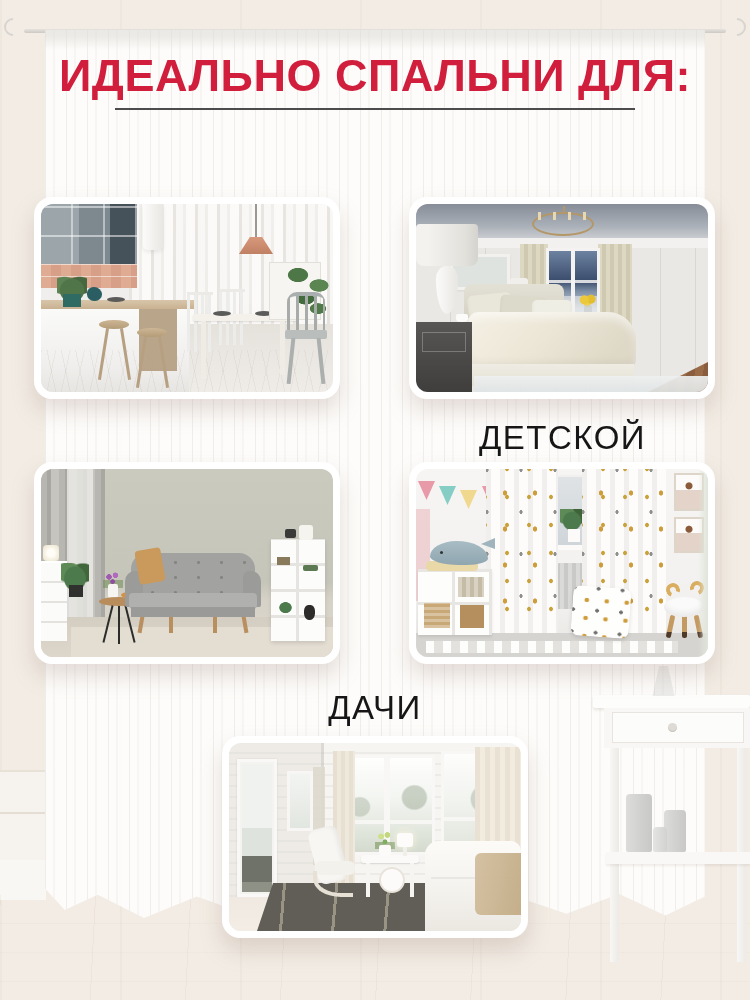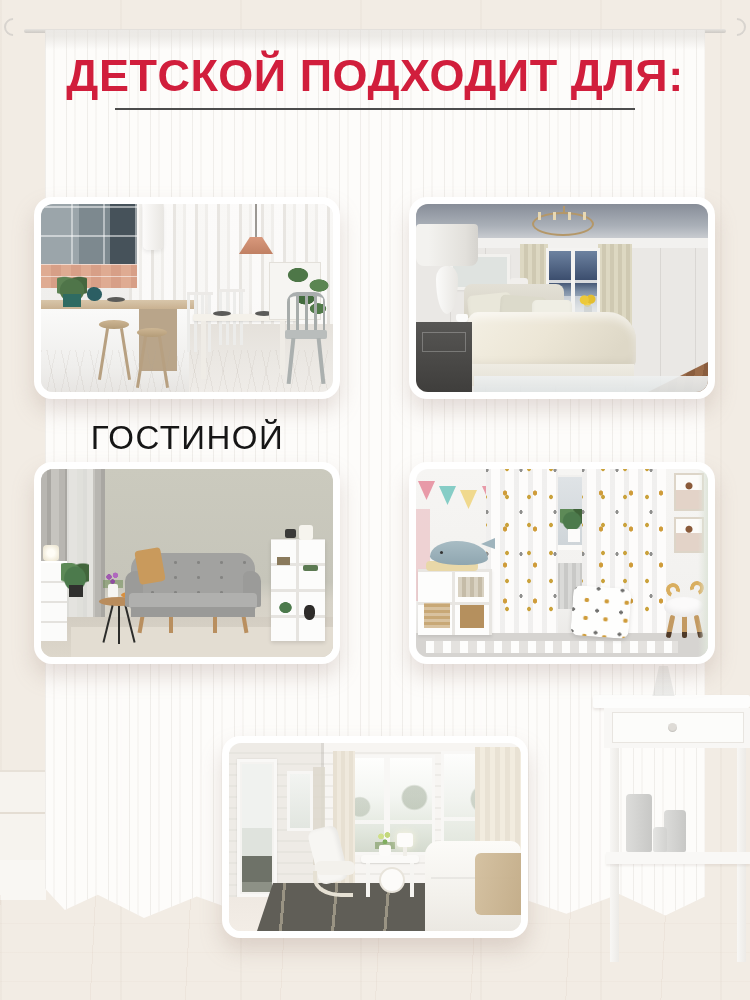--- a/index.html
+++ b/index.html
@@ -363,21 +363,21 @@
   <div class="tbl-drawer"></div>
   <div class="tbl-knob"></div>
   <div class="tbl-leg l1"></div>
   <div class="tbl-leg l2"></div>
   <div class="tbl-shelf"></div>
   <div class="vase-gray vg1"></div>
   <div class="vase-gray vg2"></div>
   <div class="vase-gray vg3"></div>
   <div class="vase-glass"></div>
 
-  <div class="title">ДЕТСКОЙ ПОДХОДИТ ДЛЯ:</div>
+  <div class="title">ИДЕАЛЬНО СПАЛЬНИ ДЛЯ:</div>
   <div class="title-underline"></div>
 
 
   <div class="photo ph1">
     <div class="inner sc-kitchen">
       <div class="k-curtain"></div>
       <div class="k-cab"></div>
       <div class="k-splash"></div>
       <div class="k-counter"></div>
       <div class="k-island"></div>
@@ -432,21 +432,21 @@
       <div class="b-bedbase"></div>
       <div class="b-floorwood"></div>
       <div class="b-rug"></div>
       <div class="b-stand"></div>
       <div class="b-cup"></div>
       <div class="b-lampshade"></div>
       <div class="b-lampbase"></div>
     </div>
   </div>
 
-  <div class="label lab-c1 row2-lab">ГОСТИНОЙ</div>
+  <div class="label lab-c2 row2-lab">ДЕТСКОЙ</div>
 
   <div class="photo ph3">
     <div class="inner sc-living">
       <div class="l-curtain"></div>
       <div class="l-sheer"></div>
       <div class="l-floor"></div>
       <div class="l-rug"></div>
       <div class="l-shelf-l"></div>
       <div class="l-lamp-l"></div>
       <div class="l-plant-l"></div>
@@ -506,20 +506,21 @@
       <div class="kd-sleg kd-s1"></div>
       <div class="kd-sleg kd-s2"></div>
       <div class="kd-sleg kd-s3"></div>
       <div class="kd-seat"></div>
       <div class="kd-frame kd-fr1"></div>
       <div class="kd-frame kd-fr2"></div>
       <div class="kd-right"></div>
     </div>
   </div>
 
+  <div class="label lab-dacha">ДАЧИ</div>
   <div class="photo ph5">
     <div class="inner sc-dacha">
       <div class="d-lwall"></div>
       <div class="d-corner"></div>
       <div class="d-door"></div>
       <div class="d-win1"></div>
       <div class="d-curt-s"></div>
       <div class="d-win2"></div>
       <div class="d-win3"></div>
       <div class="d-curt-m"></div>

